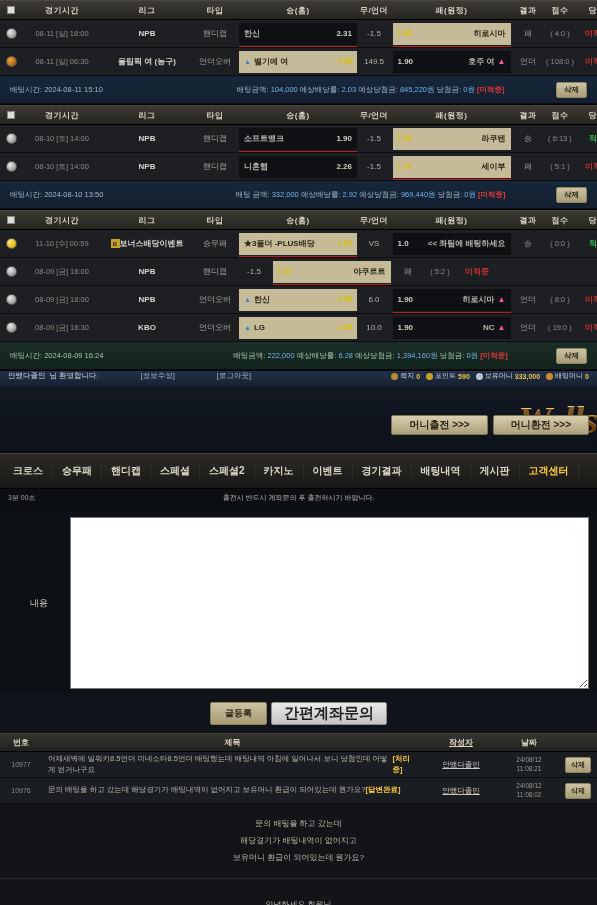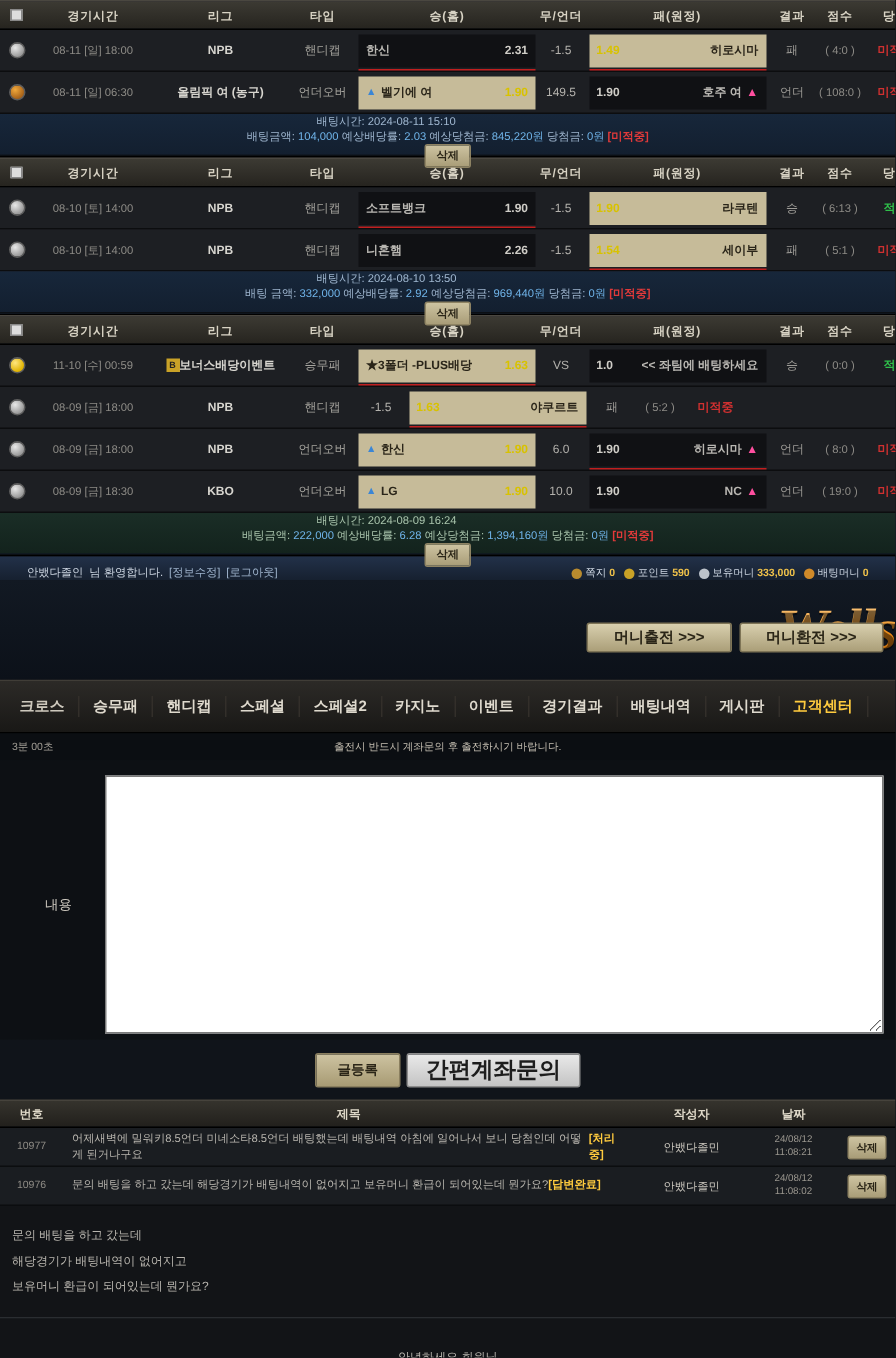--- a/index.html
+++ b/index.html
@@ -52,57 +52,56 @@
 
   .pick{
     position:relative; width:118px; height:22px; display:flex; align-items:center;
     padding:0 5px; font-size:8px; font-weight:bold;
   }
   .pick .nm{ flex:1; text-align:left; display:flex; align-items:center; gap:3px; }
   .pick .od{ text-align:right; }
   .pick.dark{ background:#101114; color:#b9b7b2; }
   .pick.dark .od{ color:#cfcdc7; }
   .pick.sel{ background:#c6bb99; color:#2a2519; }
-  .pick.sel .od{ color:#6b5c1a; }
+  .pick.sel .od{ color:#6b5c1a;font-family:Liberation Serif, serif; }
   .pick .nmR{ flex:1; text-align:right; display:flex; align-items:center; justify-content:flex-end; gap:3px; }
   .pick.sel .odL{ color:#d8c200; }
   .underline{ position:absolute; left:0; right:0; bottom:-3px; height:2px; background:#c01f1f; }
   .arrow{ color:#ff4fa0; font-size:8px; }
   .tagicon{ width:9px;height:9px;background:#c9a227;color:#222;font-size:6px;
             display:inline-flex;align-items:center;justify-content:center;font-weight:bold; }
 
   .hit-no{ color:#d03030; font-weight:bold; }
   .hit-yes{ color:#2fbf4a; font-weight:bold; }
 
   .summary{
     display:flex; align-items:center; height:28px; padding:0 10px;
     font-size:7.5px; color:#9fb6cf;
     background:#1c2a3c; border-bottom:1px solid #0b0f14;
     background-image:linear-gradient(rgba(22,38,58,.85),rgba(18,30,46,.9));
-    flex-direction:column;
   }
   .summary.green{ background-image:linear-gradient(rgba(26,46,36,.9),rgba(18,34,26,.92)); color:#a9c4ac; }
   .summary .s1{ width:175px; }
   .summary .s2{ flex:1; text-align:center; }
   .summary .b-blue{ color:#6fb3e8; }
   .summary .b-red{ color:#e23a3a; font-weight:bold; }
   .btn-del{
     background:linear-gradient(#cdc3a1,#a99d78); color:#2a2517; border:1px solid #8e8363;
     font-size:7.5px; font-weight:bold; padding:2px 7px; border-radius:2px;
   }
 
   
   .site{ background:#0e1116; }
   .topbar{
-    display:flex; align-items:flex-end; height:16px; padding:0 18px;
+    display:flex; align-items:flex-start; height:16px; padding:0 8px;
     font-size:7.5px; color:#cdd6e2;
     background:linear-gradient(#223149,#16202f);
   }
   .topbar .left{ flex:1; display:flex; align-items:center; gap:4px; }
-  .topbar .brk{ color:#9fb4cd; }
+  .topbar .brk{ color:#9fb4cd;margin-left:38px; }
   .topbar .right{ display:flex; align-items:center; gap:6px; font-size:7px; }
   .money{ color:#f0c24a; font-weight:bold; }
   .dot{ width:7px;height:7px;border-radius:50%;display:inline-block; }
   .d1{background:#b98b2e}.d2{background:#c9a227}.d3{background:#bcc3cb}.d4{background:#d08a2a}
 
   .logorow{
     position:relative; height:66px;
     background:linear-gradient(#121923,#0c1119);
     display:flex; align-items:center; justify-content:flex-end;
   }
@@ -167,21 +166,21 @@
   
   .phdr{
     display:flex; align-items:center; height:19px;
     background:linear-gradient(#35332d,#22201c);
     border-top:1px solid #46433c; border-bottom:1px solid #000;
     font-size:8px; font-weight:bold; color:#ded8c8;
   }
   .phdr>div,.prow>div{ text-align:center; }
   .p-no{ width:42px; flex:none; }
   .p-title{ flex:1; }
-  .p-writer{ width:76px; flex:none; }
+  .p-writer{ width:76px; flex:none;text-decoration:underline; }
   .p-date{ width:60px; flex:none; }
   .p-btn{ width:38px; flex:none; }
 
   .prow{
     display:flex; align-items:stretch; min-height:26px;
     background:#1a1d21; border-bottom:1px solid #0b0d0f; font-size:7.5px; color:#b8b5ae;
   }
   .prow>div{ display:flex; align-items:center; justify-content:center; padding:2px 0; }
   .prow .p-title{ justify-content:flex-start; text-align:left; padding:2px 6px; line-height:1.35; }
   .prow .p-no{ color:#8e8b85; font-size:7px; }
@@ -189,21 +188,21 @@
   .prow .p-date{ color:#9b9token; }
   .prow .p-date{ color:#9b978f; font-size:6.5px; line-height:1.3; flex-direction:column; }
   .tag-done{ color:#ffcb3e; font-weight:bold; }
   .tag-proc{ color:#ffcb3e; font-weight:bold; }
   .btn-sm{
     background:linear-gradient(#cdc3a1,#a99d78); color:#2a2517; border:1px solid #8e8363;
     font-size:7px; font-weight:bold; padding:2px 5px; border-radius:2px;
   }
 
   .pbody{
-    background:#121417; padding:12px 8px; 
+    background:#121417; padding:12px 8px; text-align:center;
     font-size:8px; color:#b9b6af; line-height:2.1;
   }
   .sep{ height:1px; background:#2a2d31; }
   .preply{
     background:#121417; padding:16px 8px 10px; text-align:center;
     font-size:8px; color:#b9b6af; line-height:2.6;
   }
 </style>
 </head>
 <body>

